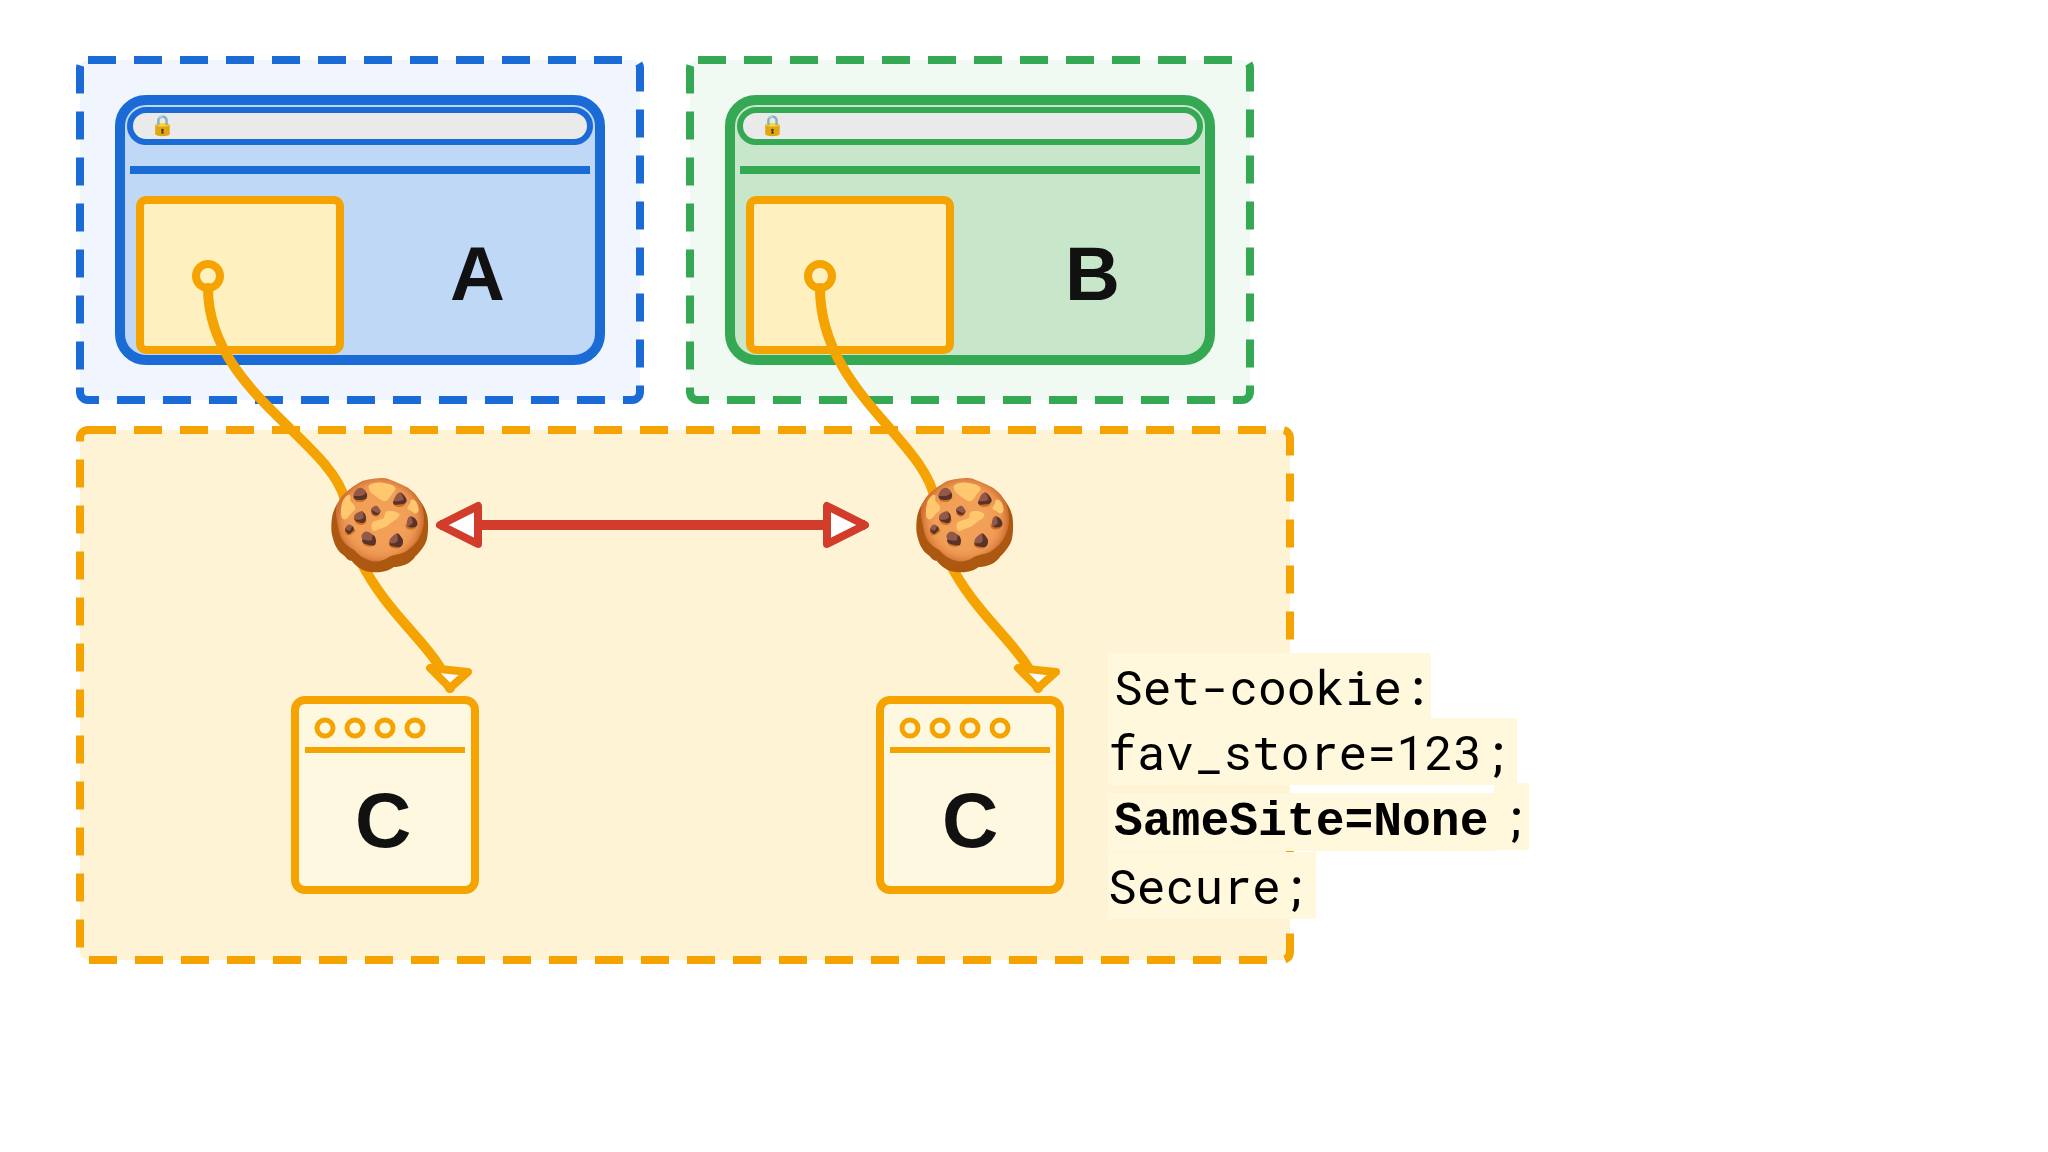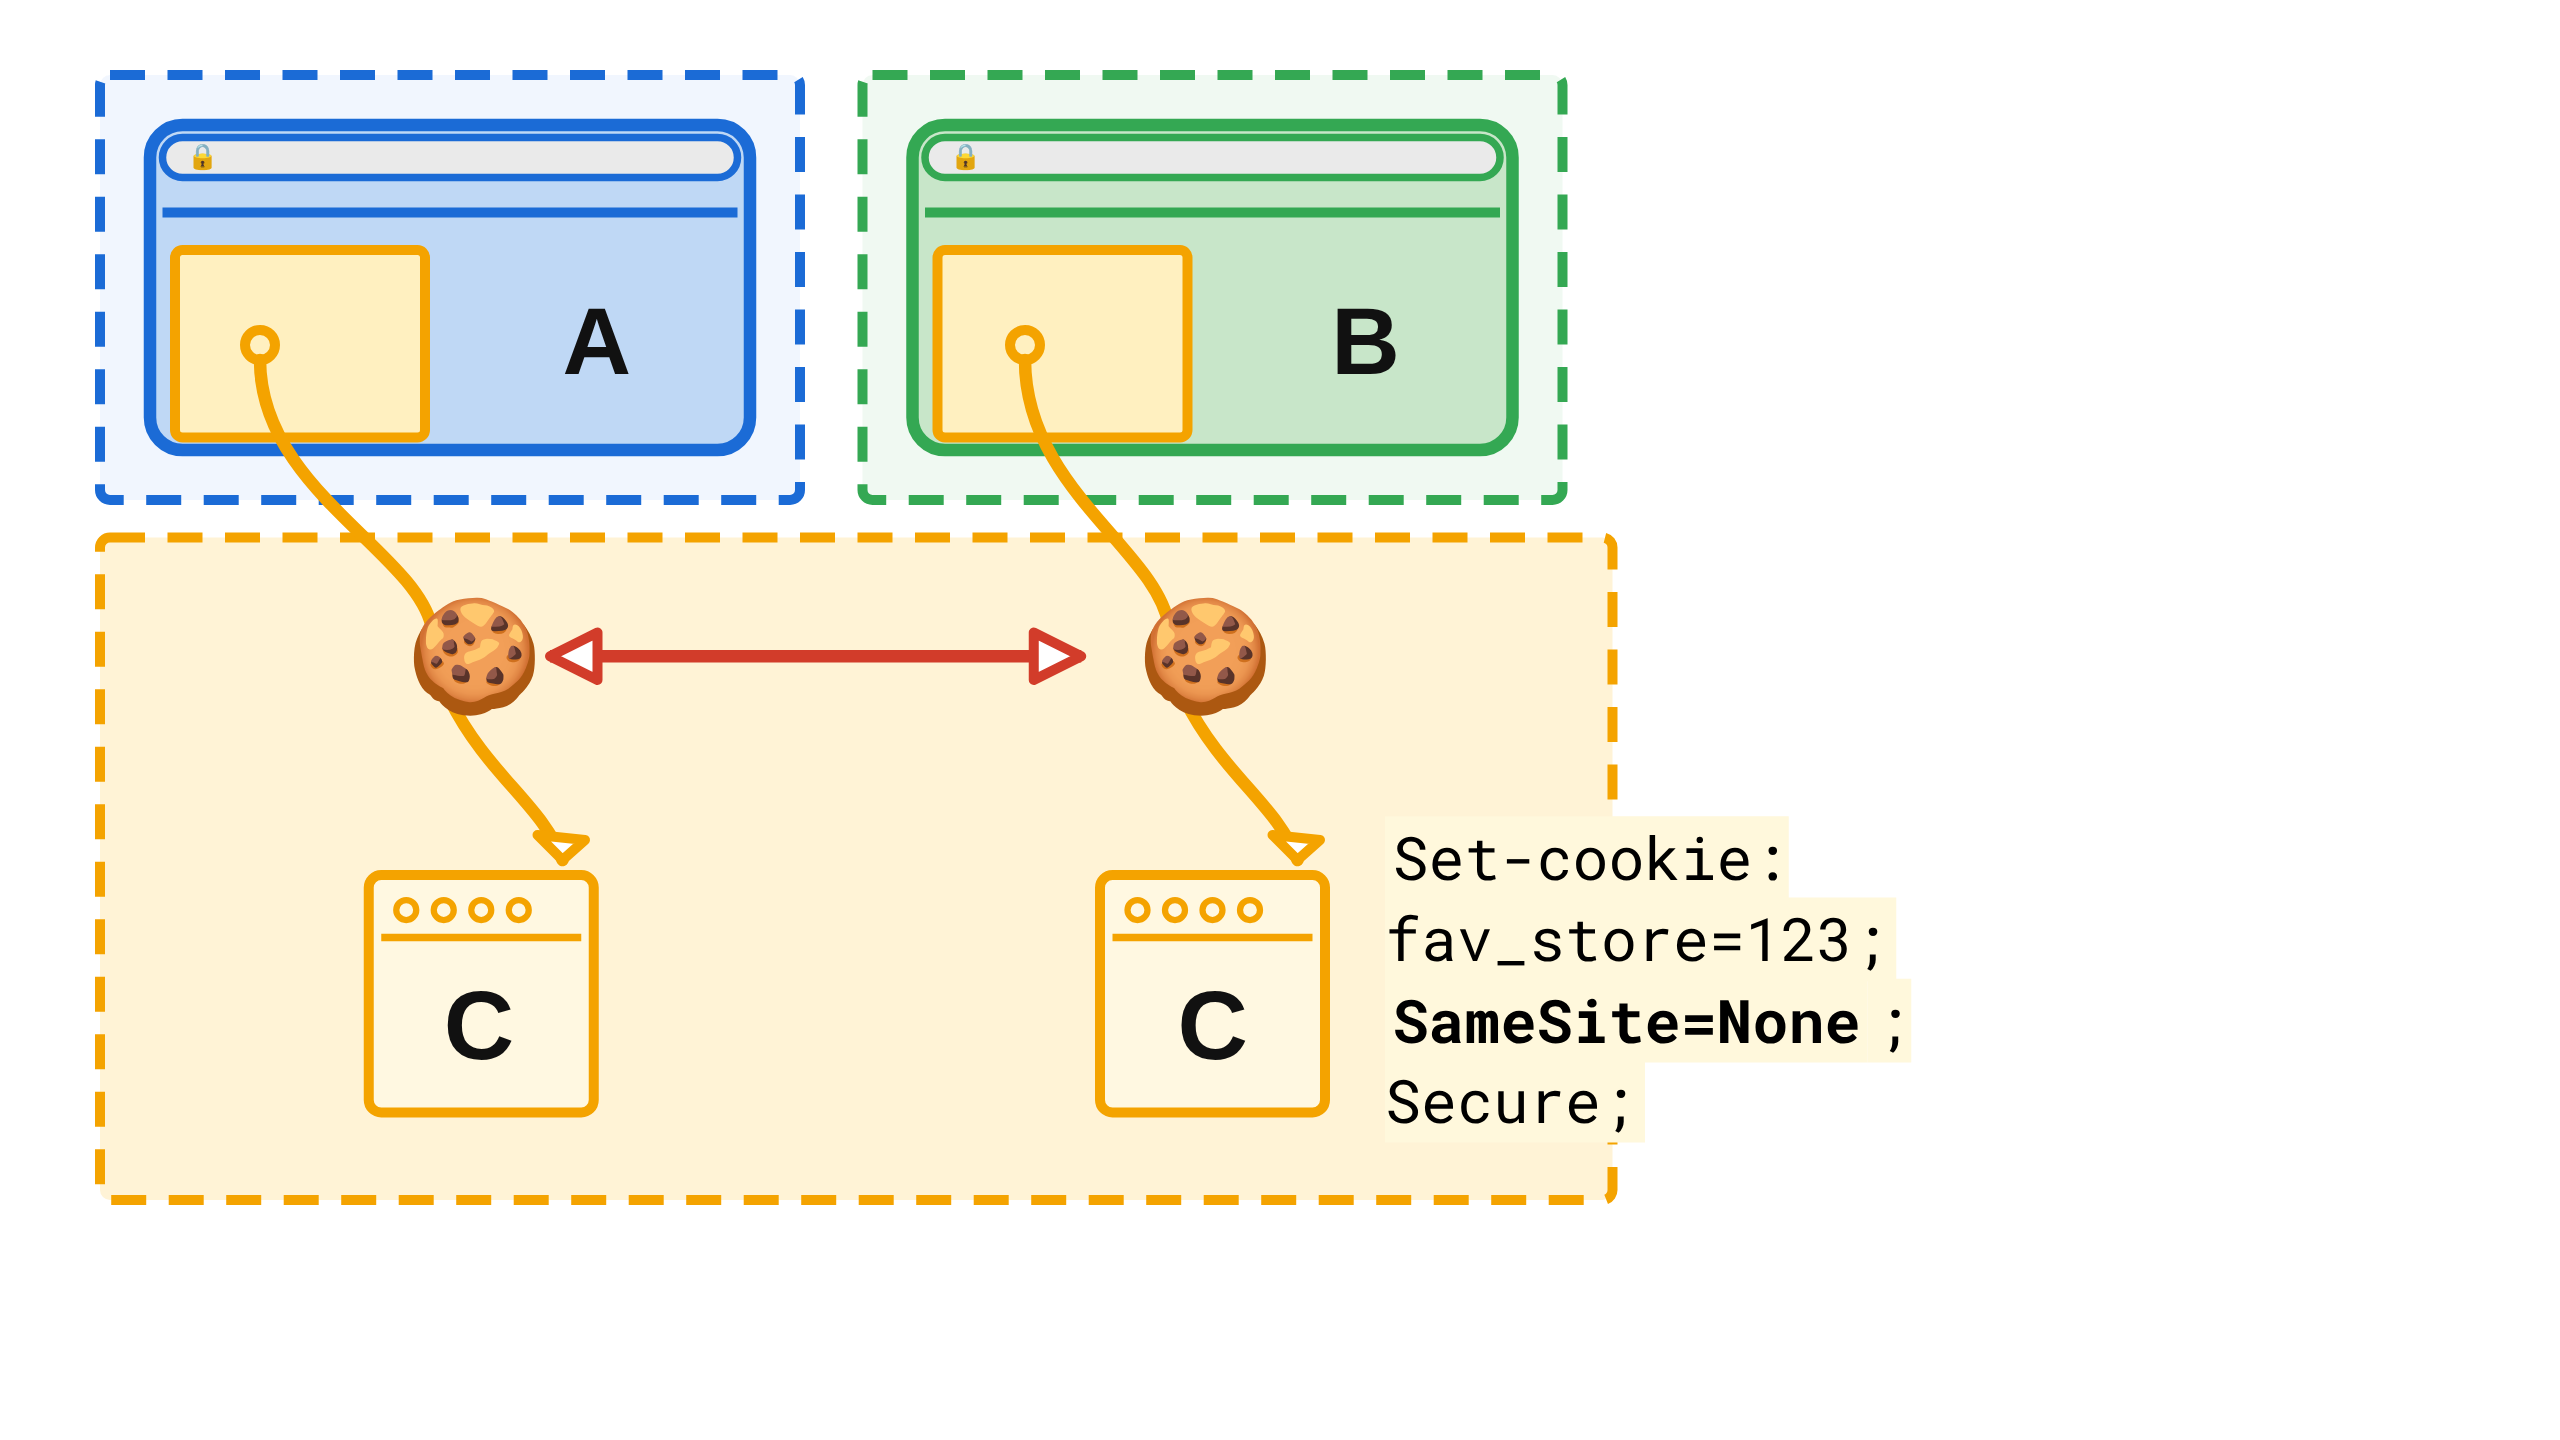--- a/index.html
+++ b/index.html
@@ -2,21 +2,21 @@
 <html><head>
 <meta charset="utf-8">
 <style>
   html,body{margin:0;padding:0;background:#fff;}
   body{width:2048px;height:1152px;position:relative;font-family:"Helvetica Neue",Arial,sans-serif;}
   .stage{position:absolute;left:80px;top:60px;width:1600px;height:920px;}
   svg{position:absolute;left:0;top:0;overflow:visible;}
   .lbl{position:absolute;font-weight:700;color:#111;}
   .code{position:absolute;font-family:"Roboto Mono",Menlo,Consolas,monospace;font-size:48px;line-height:1.35;}
   .code span{background:#FFF8DC;padding:2px 6px;}
-  .code .b{font-weight:700;}
+  .code .b{font-weight:700;font-family:Liberation Mono, monospace;}
 </style>
 </head>
 <body>
 
 <div class="stage">
 
 <svg width="1600" height="920" viewBox="0 0 1600 920">
 
   <g>
     <rect x="0" y="370" width="1210" height="530" rx="8" fill="#FFF3D6" stroke="#F4A300" stroke-width="8" stroke-dasharray="28 18"></rect>

